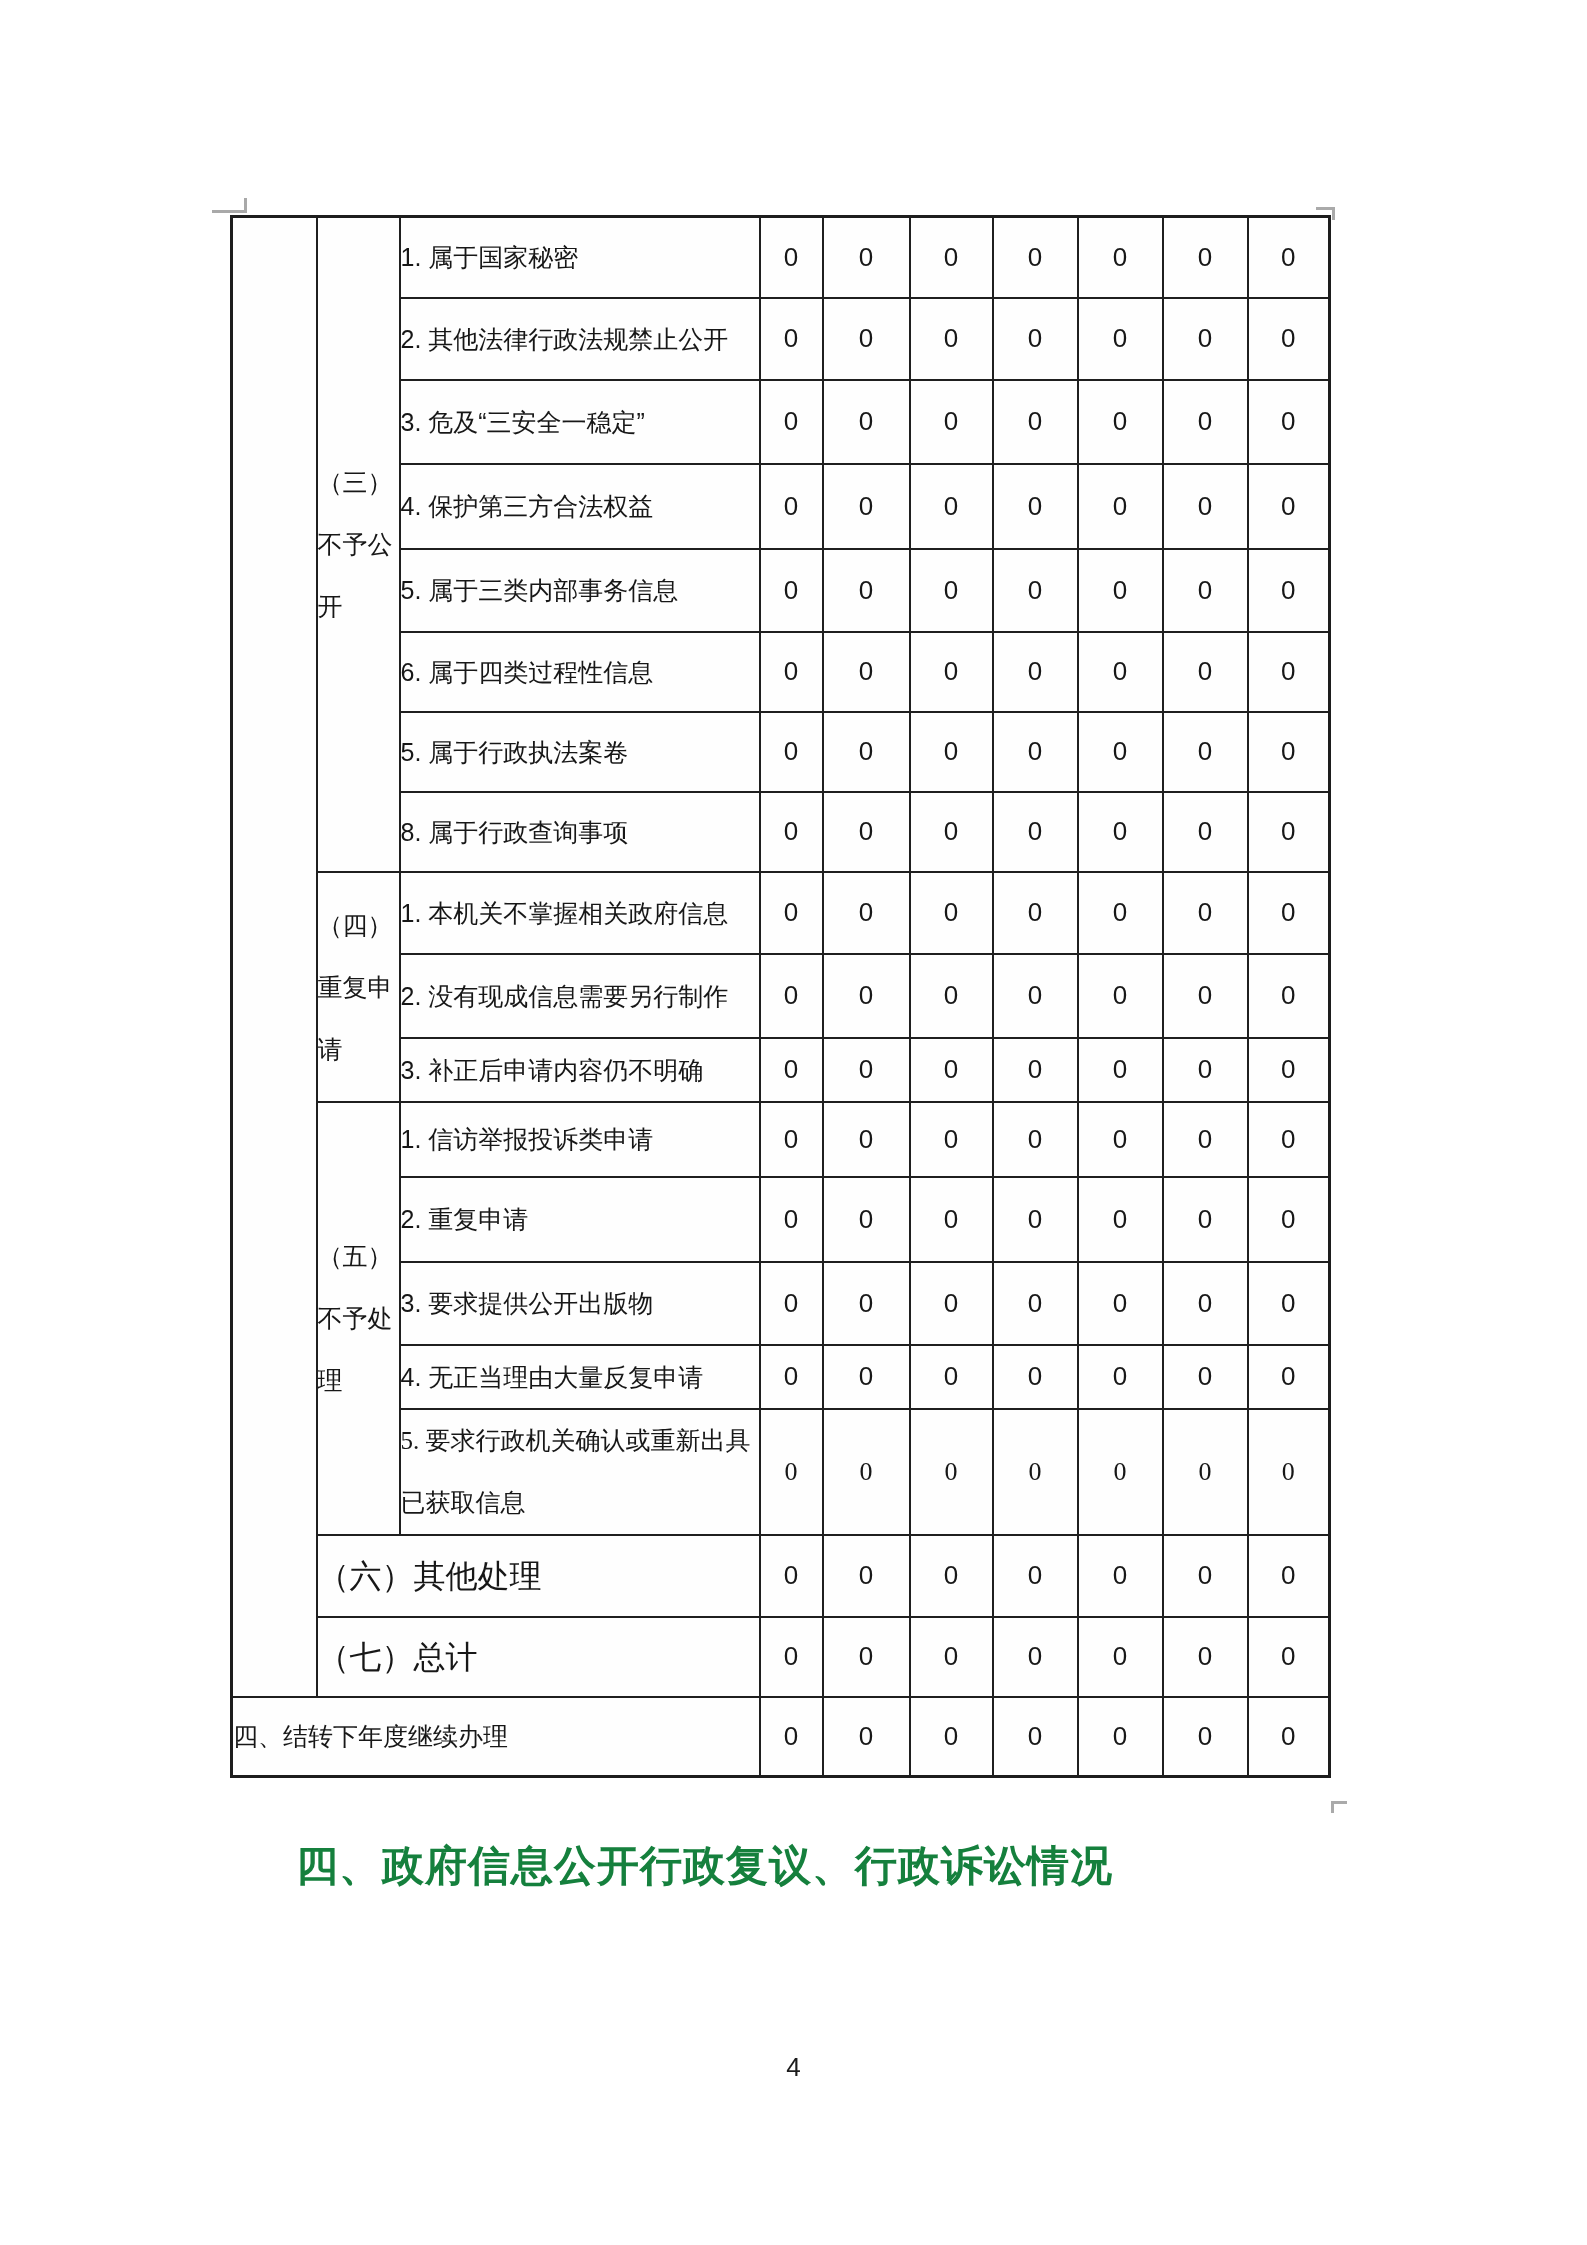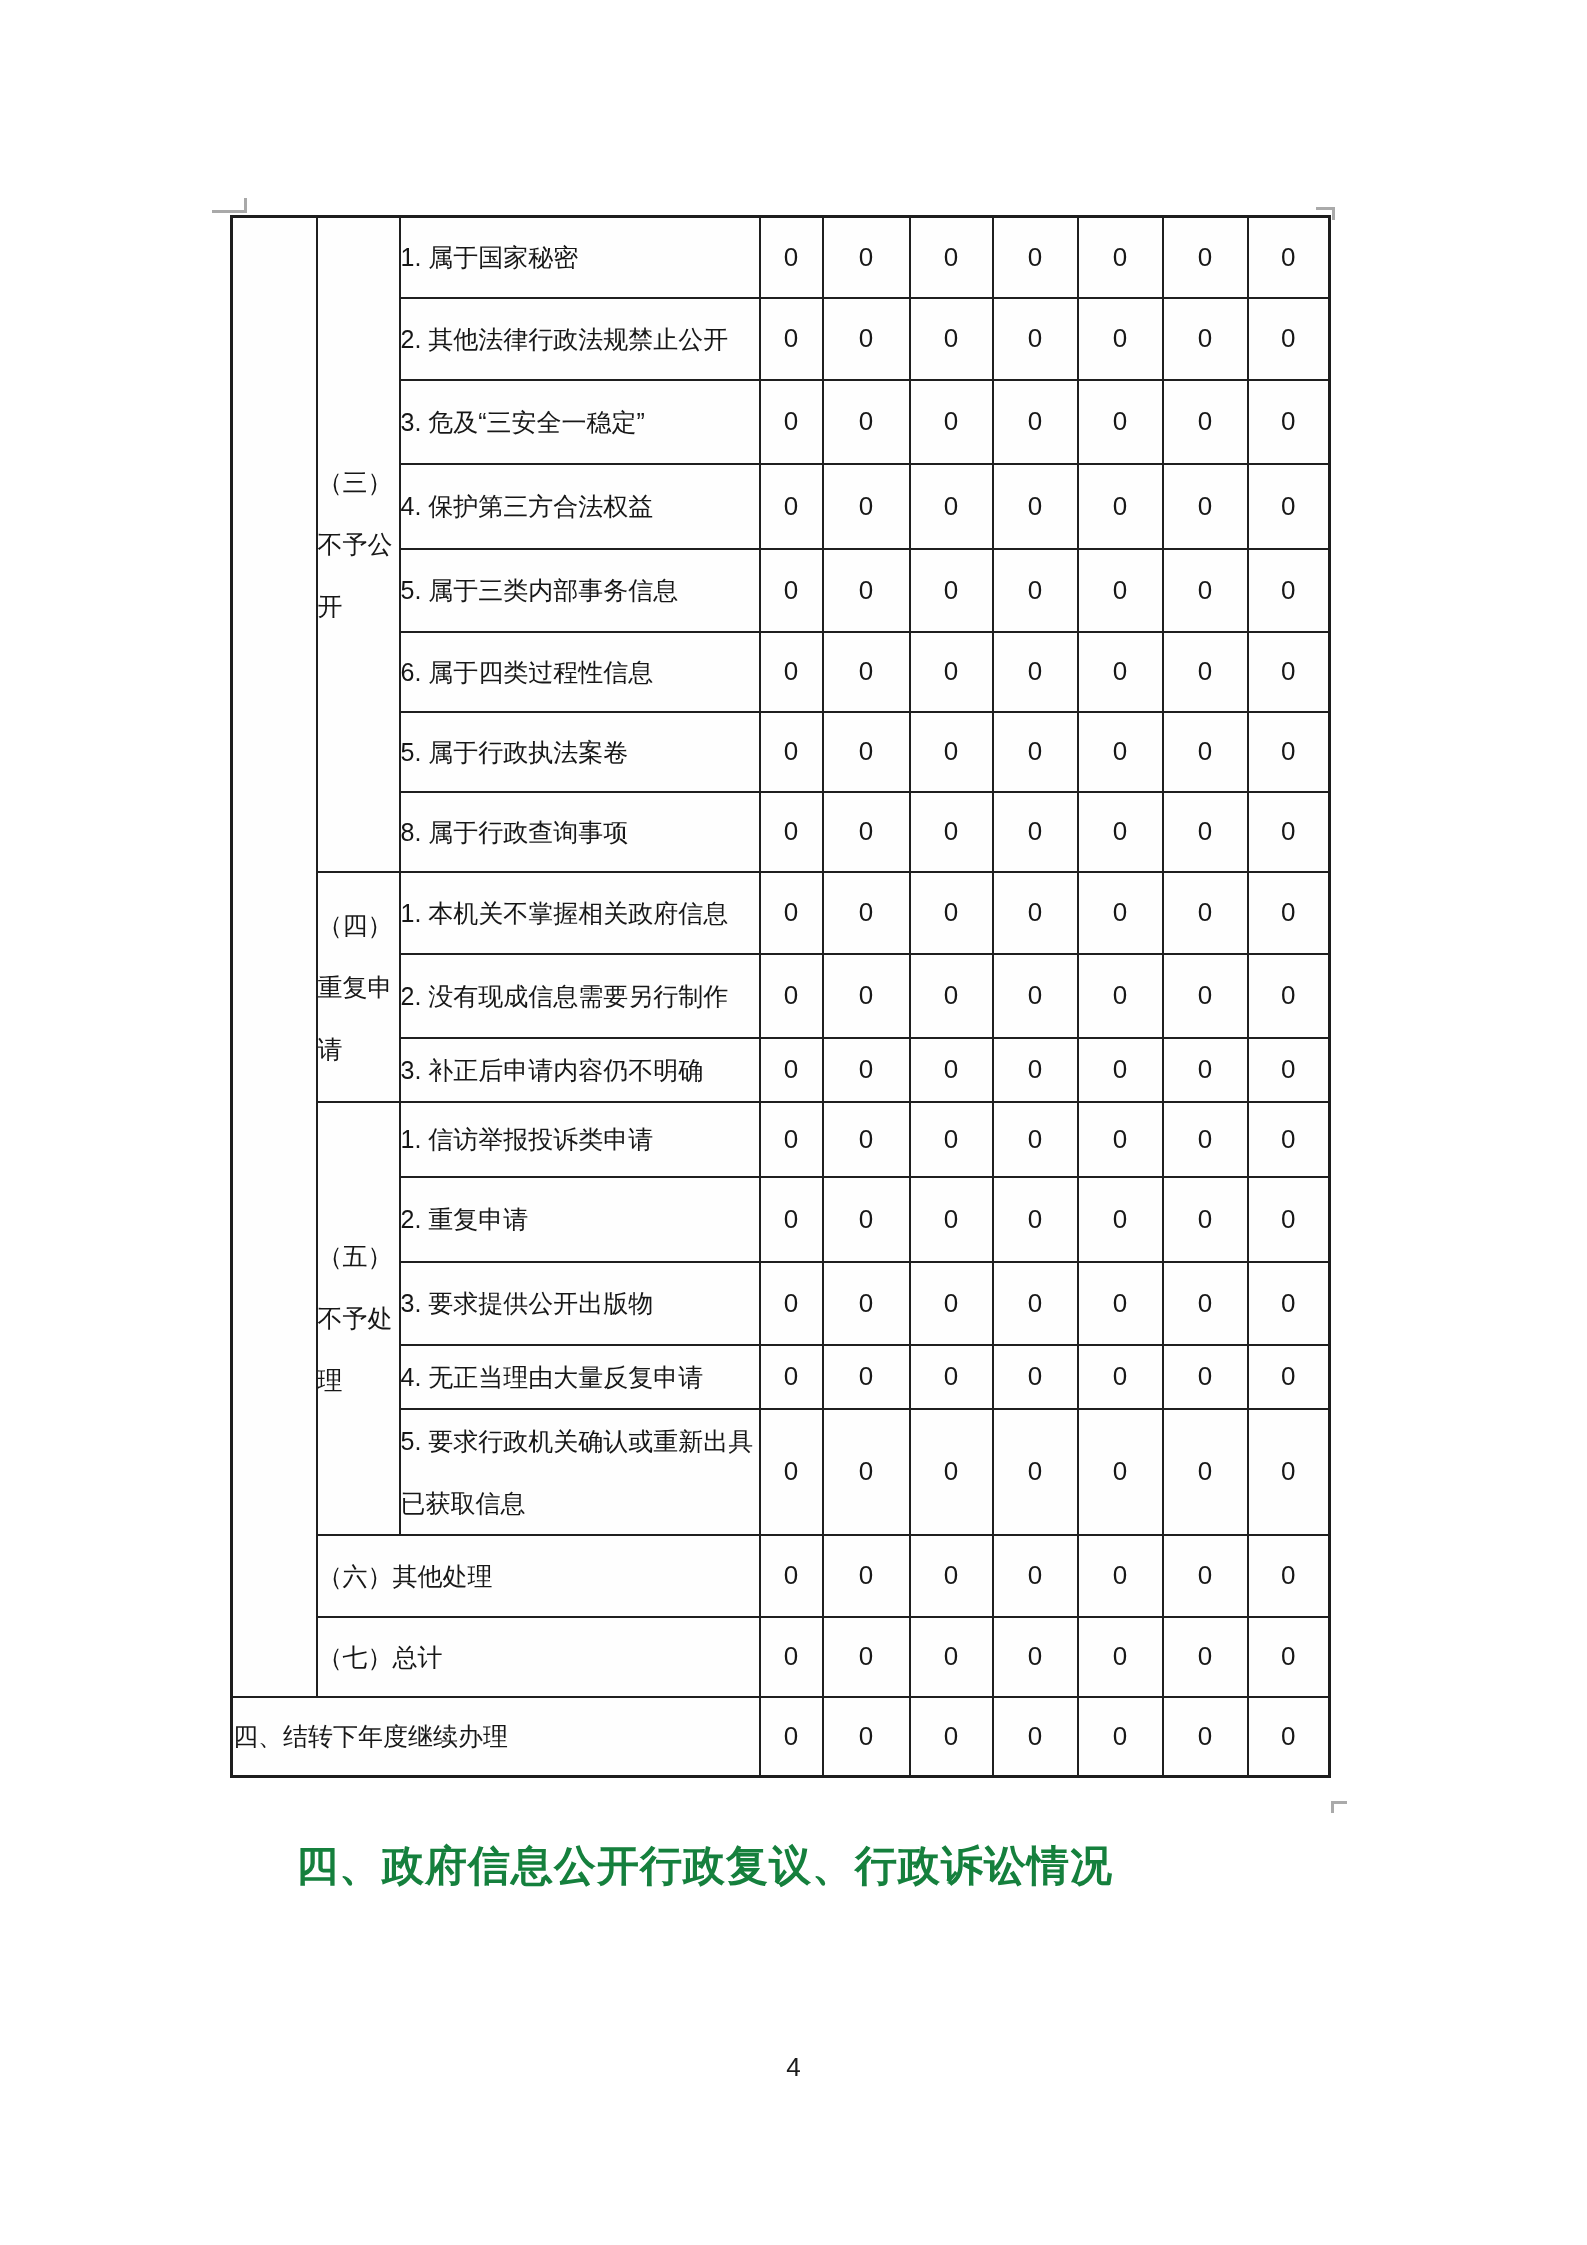--- a/index.html
+++ b/index.html
@@ -39,21 +39,21 @@
   }
   td.lbl{
     font-size:25px;
     line-height:62px;
     text-align:left;
     padding:0 4px 0 8px;
     word-break:break-all;
     line-break:anywhere;
   }
   td.sum{
-    font-size:25px;
+    font-size:32px;
     line-height:62px;
     text-align:left;
     padding:0 4px 0 10px;
   }
   td.carry{
     font-size:25px;
     line-height:62px;
     text-align:left;
     padding:0 4px 0 8px;
   }
@@ -265,21 +265,21 @@
         <tr style="height: 62px;">
           <td class="lbl">4. 无正当理由大量反复申请</td>
           <td class="val">0</td>
           <td class="val">0</td>
           <td class="val">0</td>
           <td class="val">0</td>
           <td class="val">0</td>
           <td class="val">0</td>
           <td class="val">0</td>
         </tr>
-        <tr style="height: 116px;">
+        <tr style="height: 116px; font-family: Liberation Serif, serif;">
           <td class="lbl">5. 要求行政机关确认或重新出具已获取信息</td>
           <td class="val">0</td>
           <td class="val">0</td>
           <td class="val">0</td>
           <td class="val">0</td>
           <td class="val">0</td>
           <td class="val">0</td>
           <td class="val">0</td>
         </tr>
         <tr style="height: 82px;">

